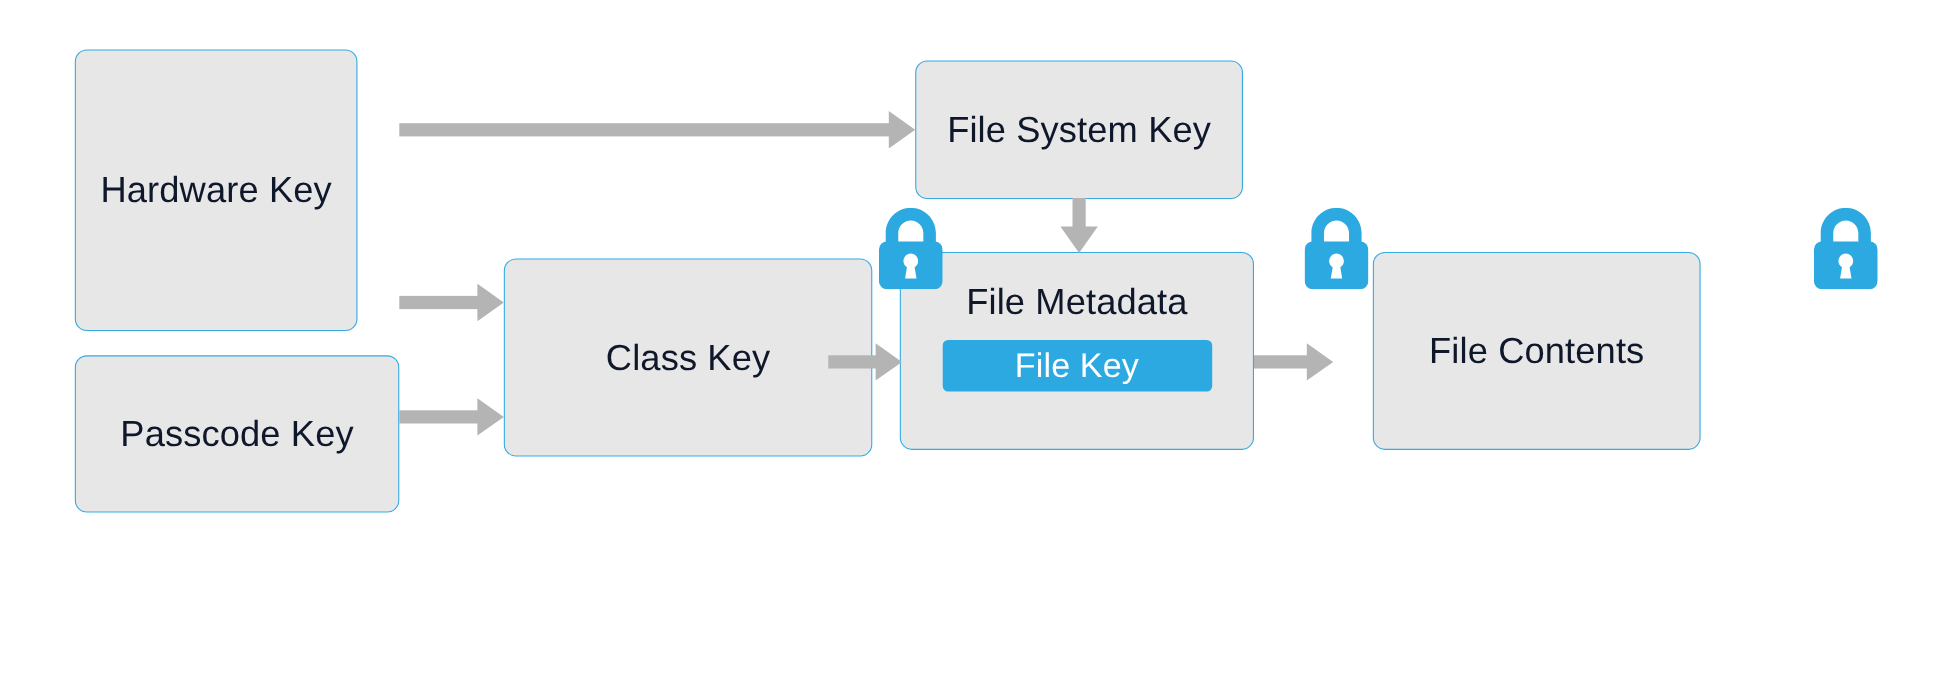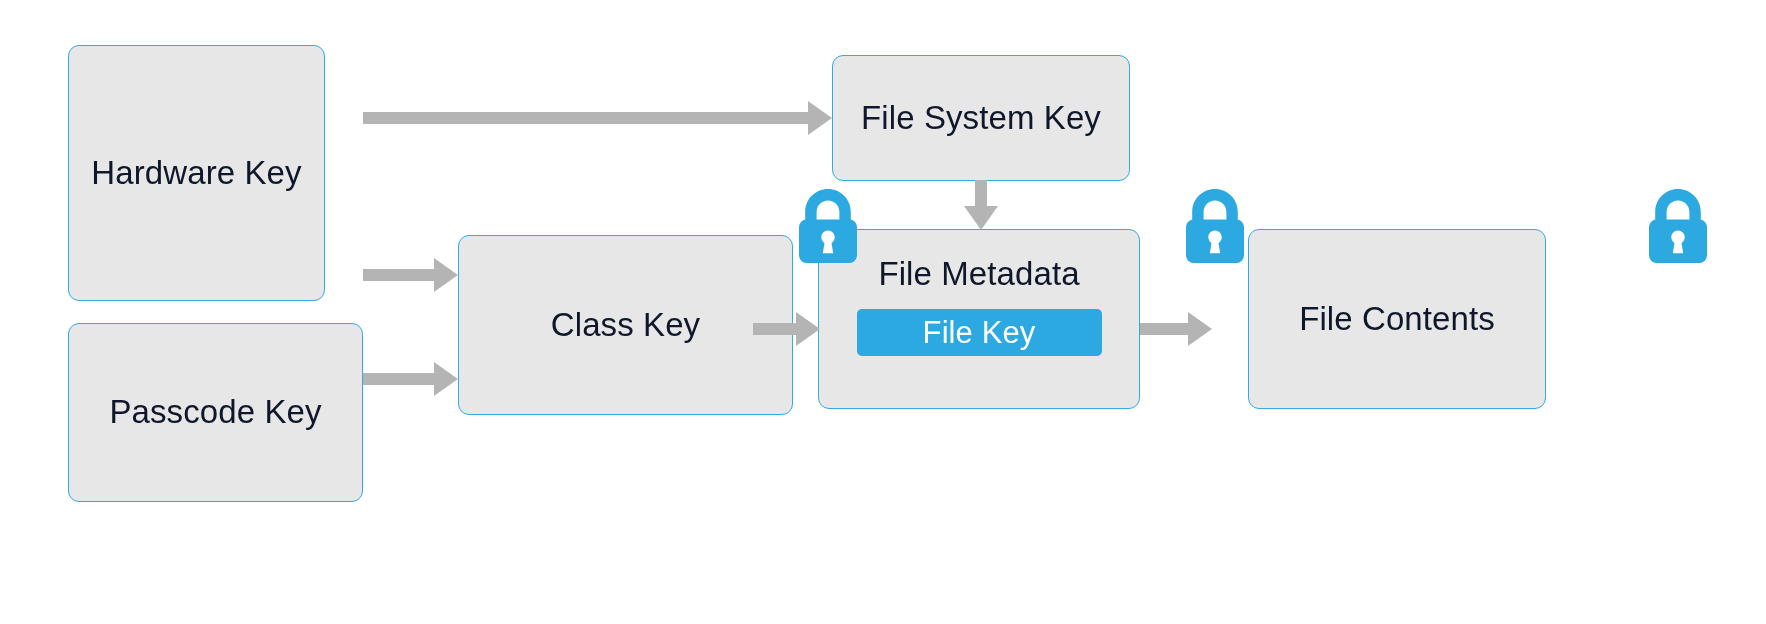--- a/index.html
+++ b/index.html
@@ -128,21 +128,21 @@
 
   <div class="arrow right" style="left:1140px; top:312px; width:72px; height:34px;">
     <div class="shaft" style="left:0; top:11px; width:49px; height:12px;"></div>
     <div class="head" style="left:48px; top:0;"></div>
   </div>
 
   <div class="node" style="left:68px; top:45px; width:257px; height:256px;">
     <span class="node-label">Hardware Key</span>
   </div>
 
-  <div class="node" style="left:68px; top:323px; width:295px; height:179px;">
+  <div class="node" style="left:68px; top:323px; width:295px; height:143px;">
     <span class="node-label">Passcode Key</span>
   </div>
 
   <div class="node" style="left:458px; top:235px; width:335px; height:180px;">
     <span class="node-label">Class Key</span>
   </div>
 
   <div class="node" style="left:832px; top:55px; width:298px; height:126px;">
     <span class="node-label">File System Key</span>
   </div>

